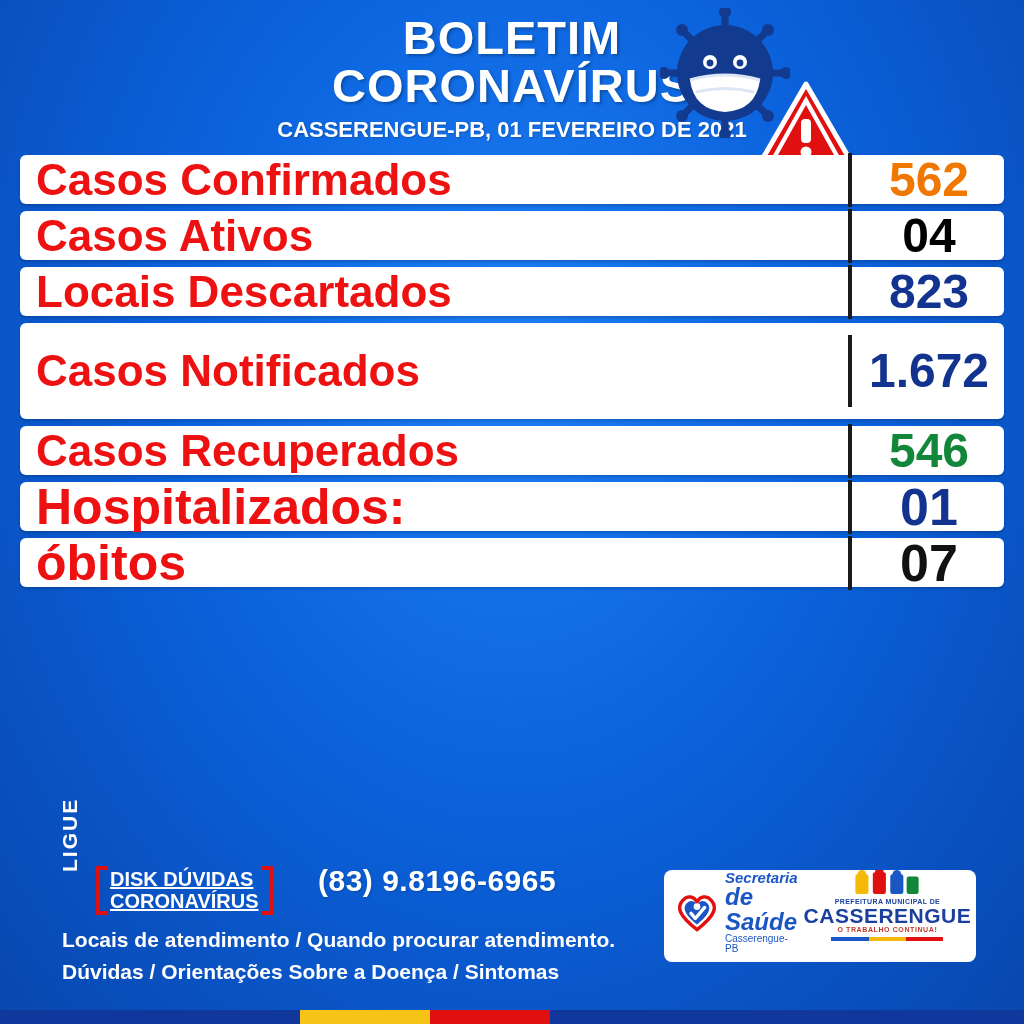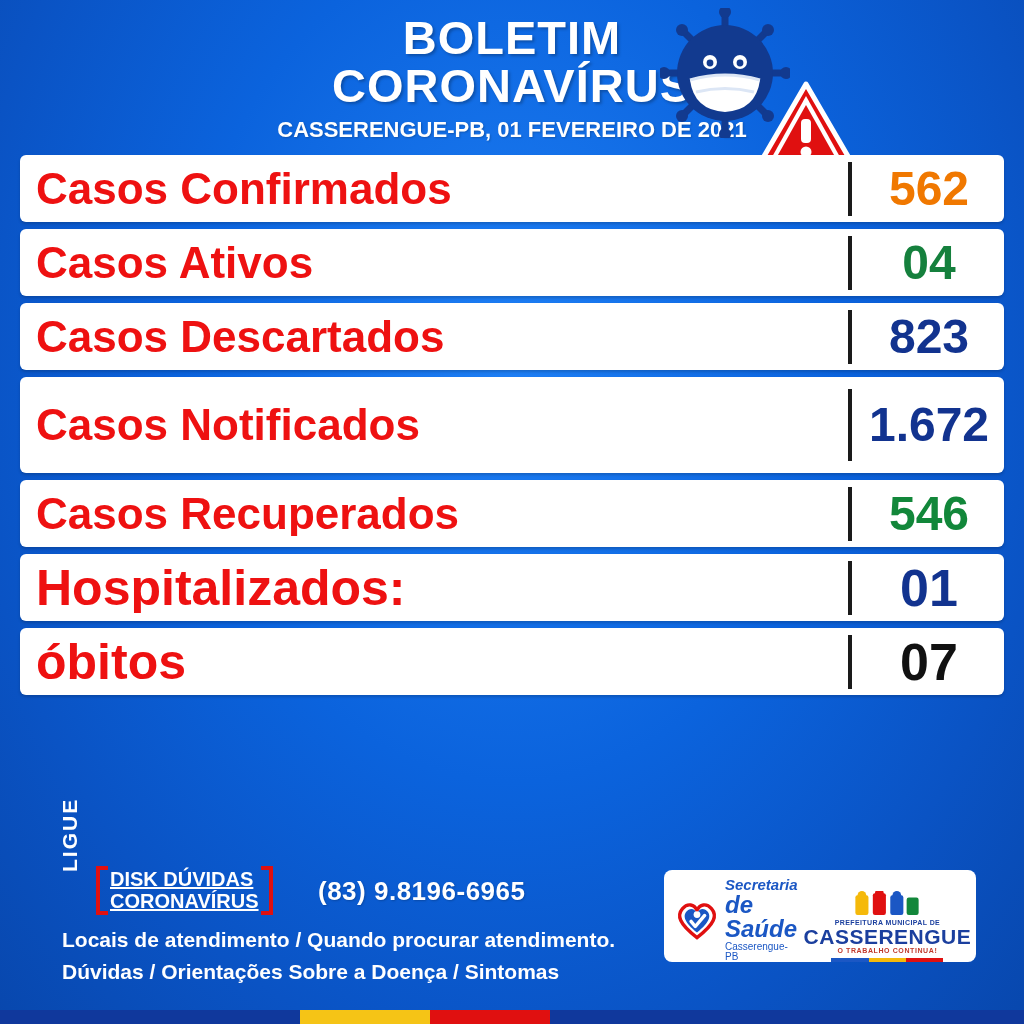--- a/index.html
+++ b/index.html
@@ -56,21 +56,21 @@
   
   .rows {
     margin: 12px 20px 0 20px;
     display: flex;
     flex-direction: column;
     gap: 7px;
   }
   .row {
     background: #ffffff;
     border-radius: 6px;
-    height: 67px;
+    height: 49px;
     display: flex;
     align-items: center;
     box-shadow: 0 2px 3px rgba(0,0,0,0.18);
     position: relative;
   }
   .row .label-cell {
     flex: 1 1 auto;
     padding-left: 16px;
     display: flex;
     flex-direction: column;
@@ -148,24 +148,24 @@
     position: absolute;
     top: 0; bottom: 0;
     width: 12px;
     border: 4px solid #e01010;
   }
   .disk .bracket-l { left: -4px; border-right: none; }
   .disk .bracket-r { right: -4px; border-left: none; }
 
   .phone {
     position: absolute;
-    left: 318px; top: 20px;
-    color: #ffffff;
-    font-weight: bold;
-    font-size: 26px;
+    left: 318px; top: 8px;
+    color: #ffffff;
+    font-weight: bold;
+    font-size: 30px;
     letter-spacing: 0.5px;
     white-space: nowrap;
     text-shadow: 1px 1px 2px rgba(0,0,0,0.2);
   }
   .footnote {
     position: absolute;
     left: 62px; top: 68px;
     color: #ffffff;
     font-weight: bold;
     font-size: 21px;
@@ -174,21 +174,21 @@
   }
 
   .logos {
     position: absolute;
     right: 48px; top: 14px;
     width: 312px;
     height: 92px;
     background: #ffffff;
     border-radius: 8px;
     display: flex;
-    align-items: flex-end;
+    align-items: flex-start;
     overflow: hidden;
   }
   .logo-left {
     flex: 1 1 50%;
     display: flex;
     align-items: center;
     gap: 5px;
     padding-left: 10px;
   }
   .logo-sep {
@@ -285,26 +285,26 @@
     </div>
     <div class="divider"></div>
     <div class="value" style="color:#f07800">562</div>
   </div>
 
   <div class="row">
     <div class="label-cell">
       <span class="label">Casos Ativos</span>
     </div>
     <div class="divider"></div>
-    <div class="value" style="color:#15803d">04</div>
+    <div class="value" style="color:#000000">04</div>
   </div>
 
   <div class="row">
     <div class="label-cell">
-      <span class="label">Casos Descartados</span>
+      <span class="label">Locais Descartados</span>
     </div>
     <div class="divider"></div>
     <div class="value" style="color:#12338f">823</div>
   </div>
 
   <div class="row tall">
     <div class="label-cell">
       <span class="label">Casos Notificados</span>
     </div>
     <div class="divider"></div>

